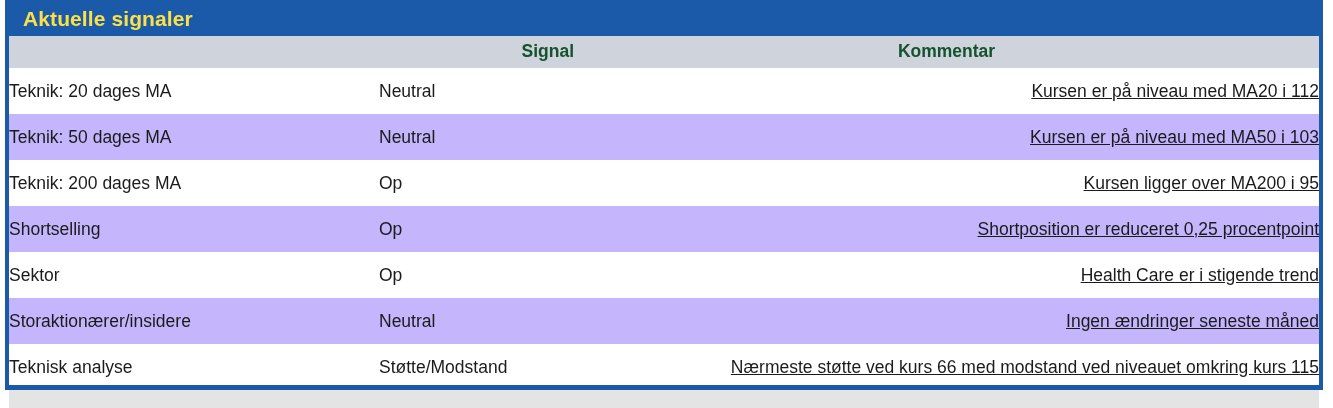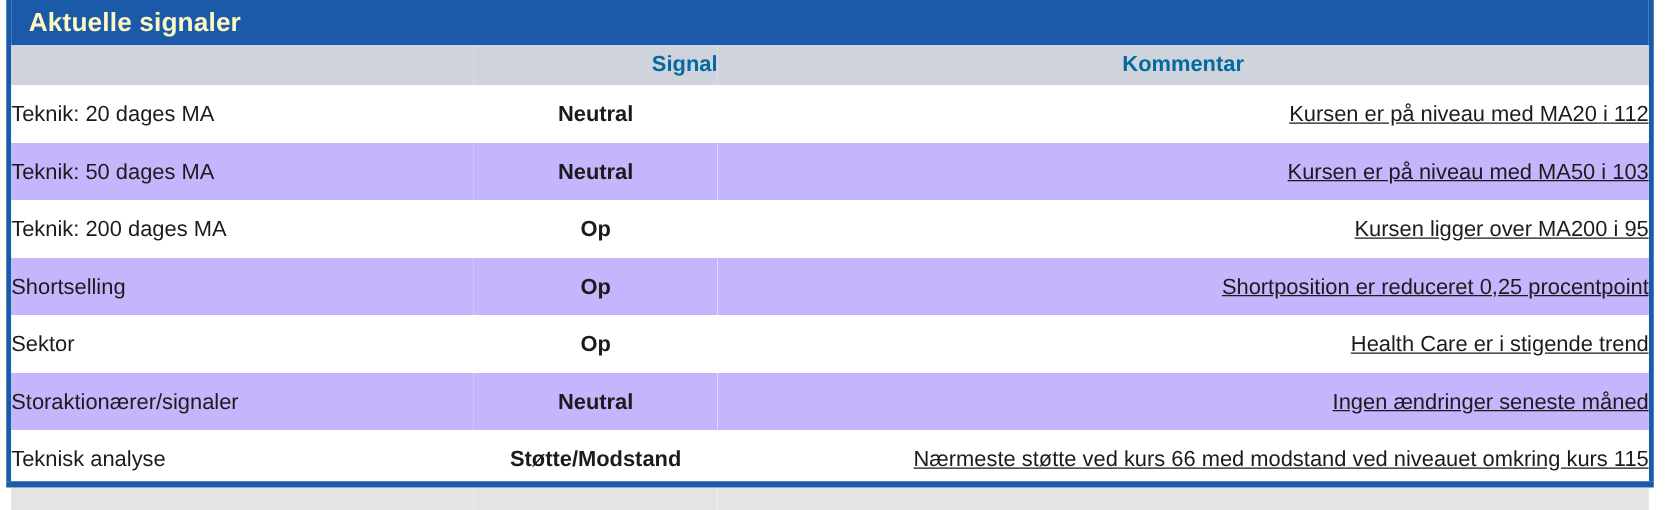--- a/index.html
+++ b/index.html
@@ -40,21 +40,21 @@
   
   .title-bar {
     height: 36px;
     background: #1a5aa8;
     display: flex;
     align-items: center;
     padding: 0 0 0 14px;
     box-sizing: border-box;
   }
   .title-bar .title-text {
-    color: #fef9c3;
+    color: #fde047;
     font-size: 21px;
     font-weight: bold;
     letter-spacing: 0.1px;
     line-height: 1;
   }
 
   
   table.signals {
     width: 100%;
     border-collapse: collapse;
@@ -66,35 +66,35 @@
   table.signals col.c-signal { width: 195px; }
   table.signals col.c-comment{ width: auto;  }
 
   table.signals thead th {
     background: #ced3dc;
     font-weight: bold;
     font-size: 17.5px;
     height: 30px;
     padding: 0 0 2px 0;
     vertical-align: middle;
-    color: #0369a1;
+    color: #14532d;
   }
   th.h-name    { text-align: left;  padding-left: 14px; }
   th.h-signal  { text-align: right; padding-right: 2px; }
   th.h-comment { text-align: center; padding-right: 13px; }
 
   table.signals tbody td {
     height: 46px;
     padding: 0;
     vertical-align: middle;
     white-space: nowrap;
     overflow: hidden;
   }
   td.t-name    { text-align: left;  padding-left: 14px; }
-  td.t-signal  { text-align: center; padding-right: 2px; font-weight: bold; }
+  td.t-signal  { text-align: left; padding-right: 2px; }
   td.t-comment { text-align: right; padding-right: 13px; text-decoration: underline; }
 
   tbody tr.odd  td { background: #ffffff; }
   tbody tr.even td { background: #c4b5fd; }
 
   tbody tr.filler td {
     background: #e4e4e4;
     height: 28px;
   }
 </style>
@@ -140,21 +140,21 @@
           <td class="t-name">Shortselling</td>
           <td class="t-signal">Op</td>
           <td class="t-comment">Shortposition er reduceret 0,25 procentpoint</td>
         </tr>
         <tr class="odd">
           <td class="t-name">Sektor</td>
           <td class="t-signal">Op</td>
           <td class="t-comment">Health Care er i stigende trend</td>
         </tr>
         <tr class="even">
-          <td class="t-name">Storaktionærer/signaler</td>
+          <td class="t-name">Storaktionærer/insidere</td>
           <td class="t-signal">Neutral</td>
           <td class="t-comment">Ingen ændringer seneste måned</td>
         </tr>
         <tr class="odd">
           <td class="t-name">Teknisk analyse</td>
           <td class="t-signal">Støtte/Modstand</td>
           <td class="t-comment">Nærmeste støtte ved kurs 66 med modstand ved niveauet omkring kurs 115</td>
         </tr>
         <tr class="filler">
           <td class="t-name"></td>

